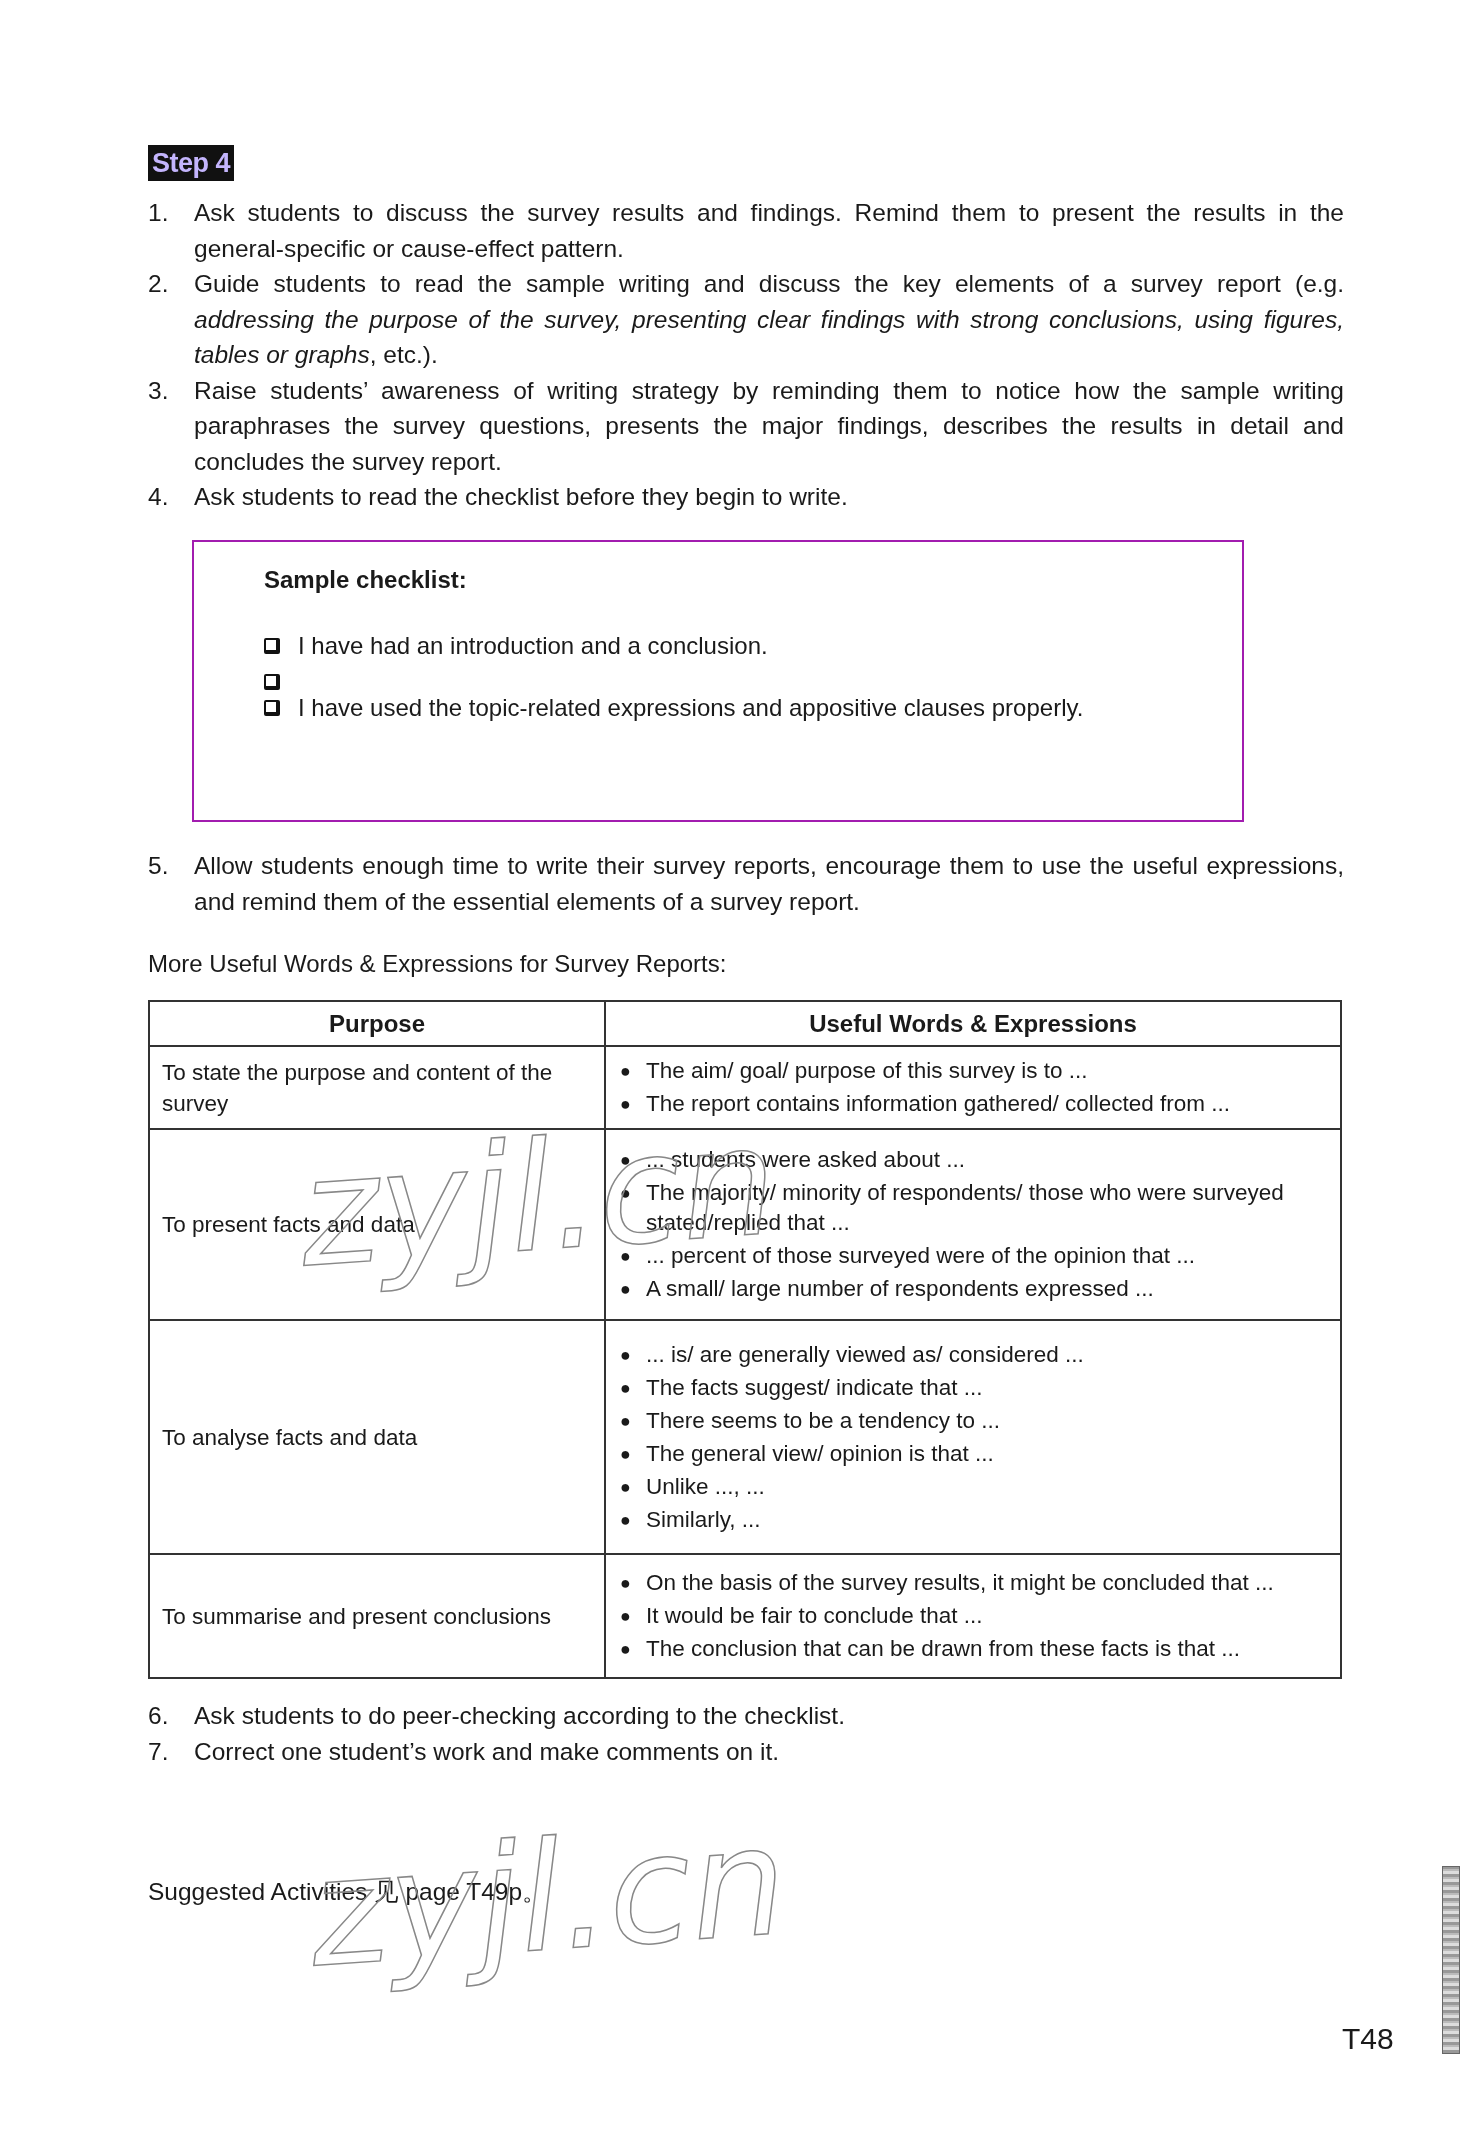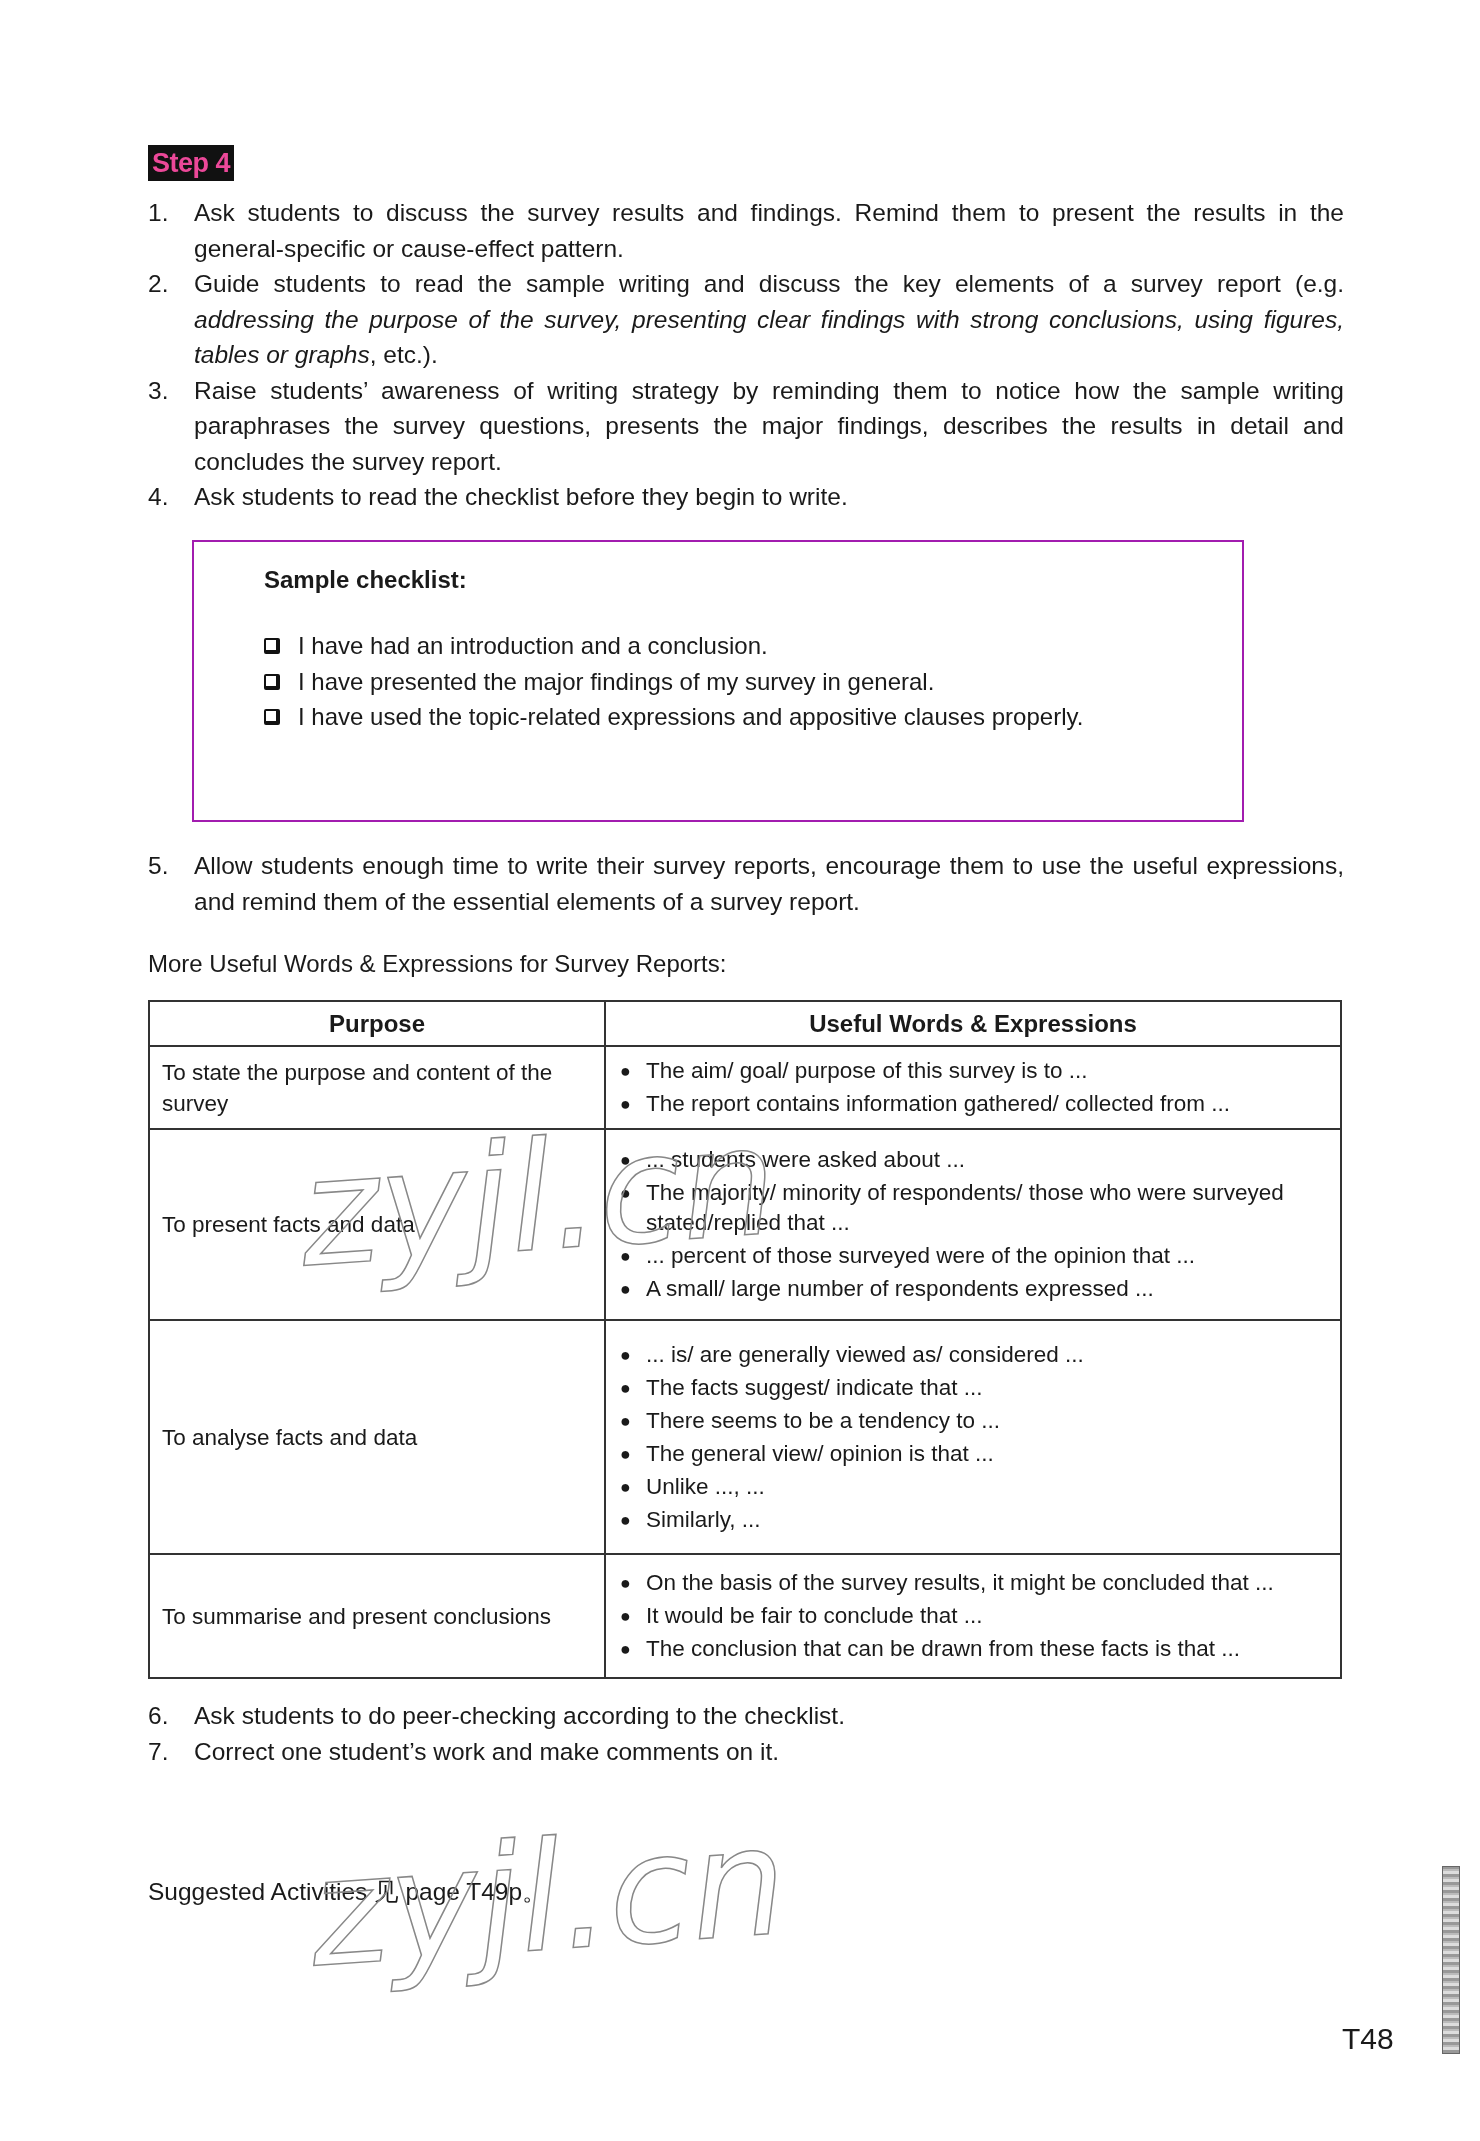--- a/index.html
+++ b/index.html
@@ -1,19 +1,19 @@
 <!DOCTYPE html>
 <html><head>
 <meta charset="utf-8">
 <style>
   html, body { margin:0; padding:0; background:#ffffff; }
   body { width:1480px; height:2141px; position:relative; overflow:hidden;
          font-family:"Liberation Sans", sans-serif; color:#1a1a1a; }
   .abs { position:absolute; }
-  .step-badge { left:148px; top:145px; background:#111; color:#ec4899; font-weight:bold;
+  .step-badge { left:148px; top:145px; background:#111; color:#c4b5fd; font-weight:bold;
                 font-size:27px; line-height:36px; padding:0 4px; letter-spacing:-0.5px; }
   .olist { left:148px; width:1196px; font-size:24.5px; line-height:35.5px; }
   .olist .item { display:flex; }
   .olist .num { width:46px; flex:none; }
   .olist .txt { flex:1; text-align:justify; }
   .olist .txt i { font-style:italic; }
   .checkbox-wrap { left:192px; top:540px; width:1052px; height:282px; border:2px solid #a21caf; box-sizing:border-box; }
   .check-title { position:absolute; left:70px; top:24px; font-weight:bold; font-size:24px; }
   .check-list { position:absolute; left:70px; top:86px; right:40px; font-size:24px; line-height:35.5px; }
   .check-row { display:flex; }
@@ -58,21 +58,20 @@
 
 <div class="abs checkbox-wrap">
   <div class="check-title">Sample checklist:</div>
   <div class="check-list">
     <div class="check-row">
         <span class="cb"></span>
         <span>I have had an introduction and a conclusion.</span>
       </div>
     <div class="check-row">
         <span class="cb"></span>
-        <span>I have presented the major findings of my survey in general.</span>
       </div>
     <div class="check-row">
         <span class="cb"></span>
         <span>I have used the topic-related expressions and appositive clauses properly.</span>
       </div>
   </div>
 </div>
 
 <div class="abs olist" style="top:848px;">
   <div class="item">

